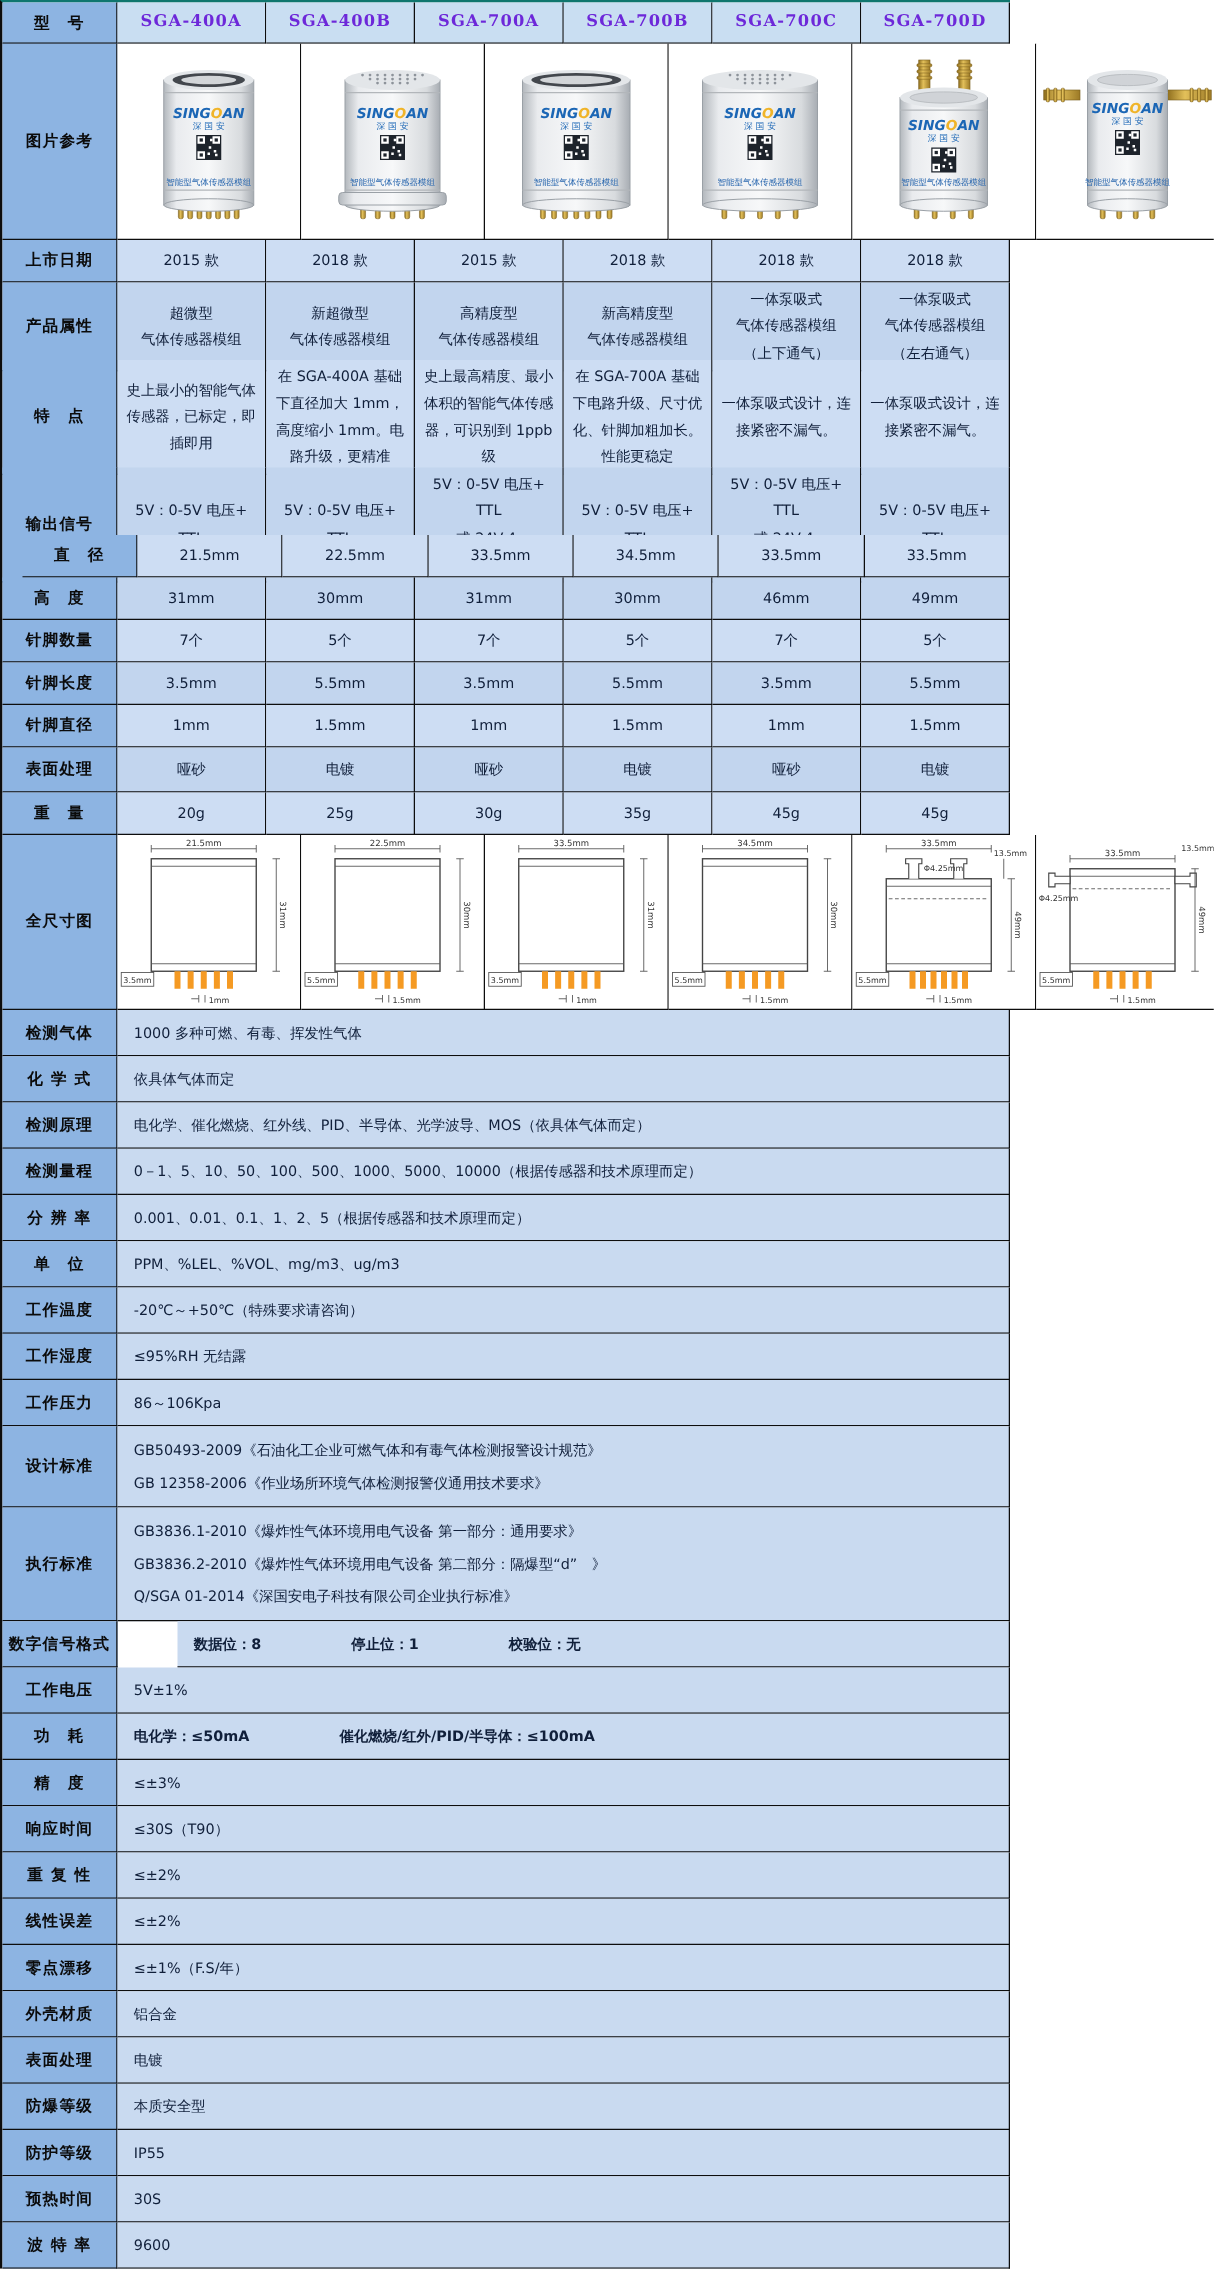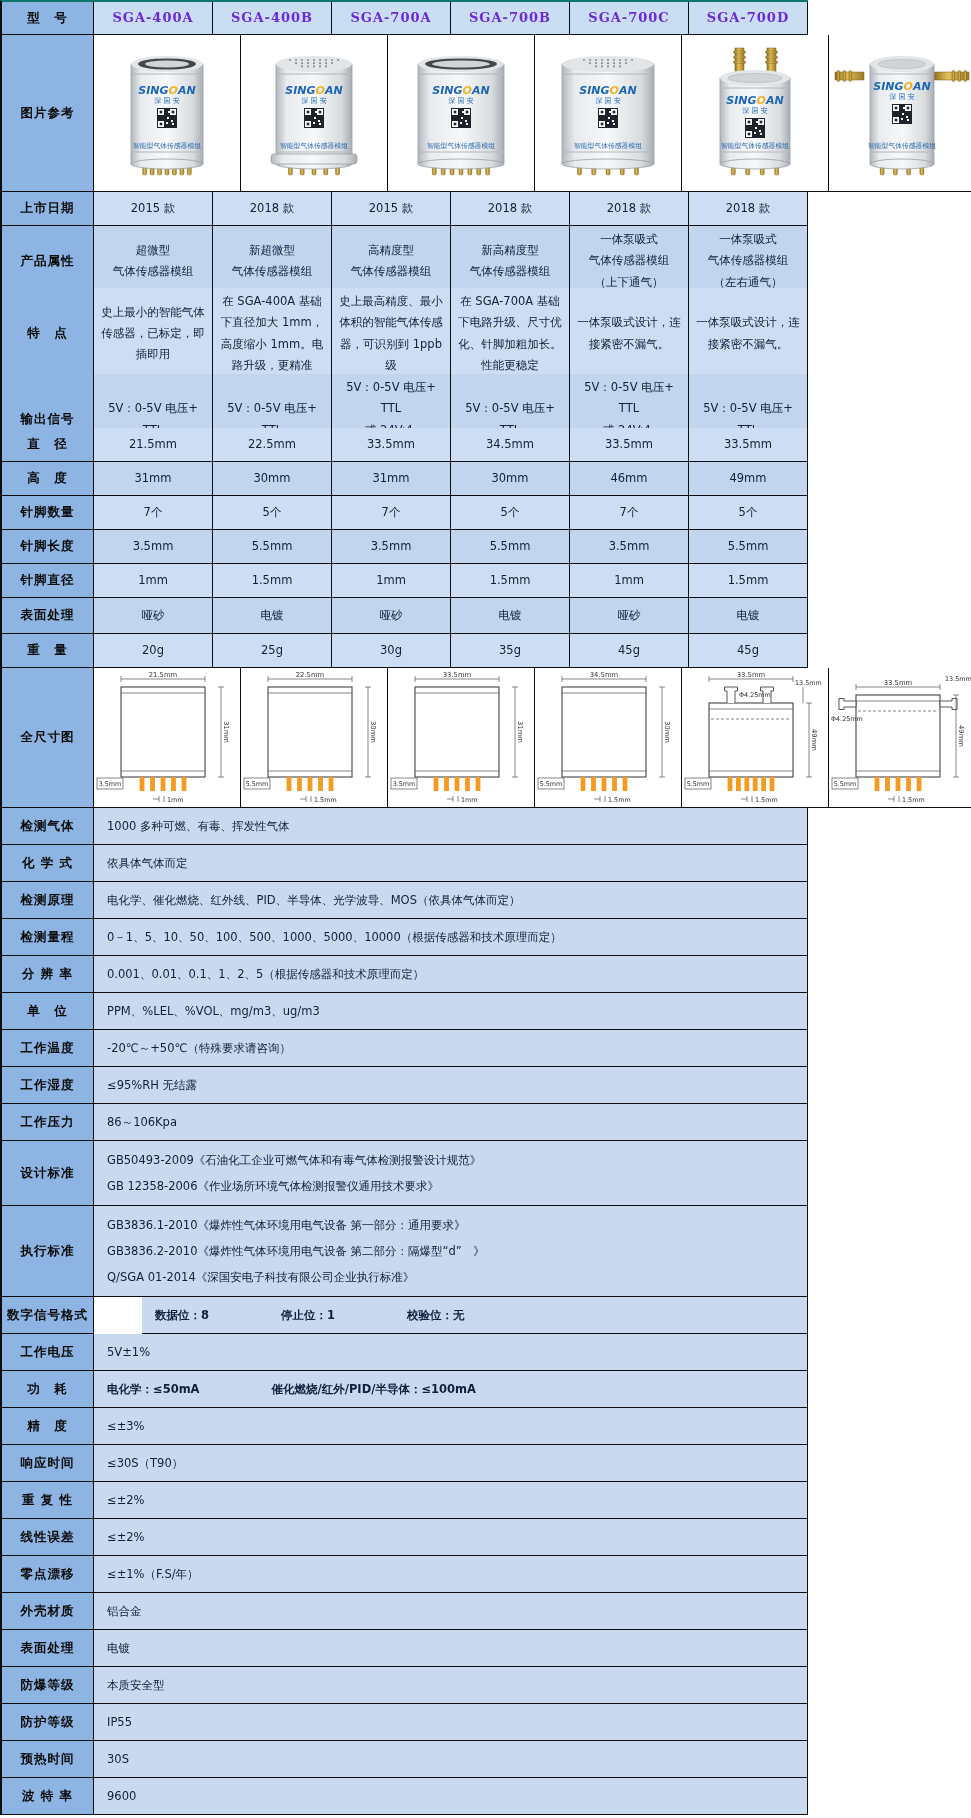--- a/index.html
+++ b/index.html
@@ -434,21 +434,21 @@
           <div>5V：0-5V 电压+ TTL</div>
         </div>
         <div class="cell bg-a">
           <div>5V：0-5V 电压+ TTL</div>
           <div>或 24V:4-20mA+TTL</div>
         </div>
         <div class="cell bg-a">
           <div>5V：0-5V 电压+ TTL</div>
         </div>
       </div>
-      <div class="trow" style="height: 34px;">
+      <div class="trow" style="height: 34px; padding-left: 16px;">
         <div class="lbl">直　径</div>
         <div class="cell bg-b">21.5mm</div>
         <div class="cell bg-b">22.5mm</div>
         <div class="cell bg-b">33.5mm</div>
         <div class="cell bg-b">34.5mm</div>
         <div class="cell bg-b">33.5mm</div>
         <div class="cell bg-b">33.5mm</div>
       </div>
       <div class="trow" style="height: 34px;">
         <div class="lbl">高　度</div>

